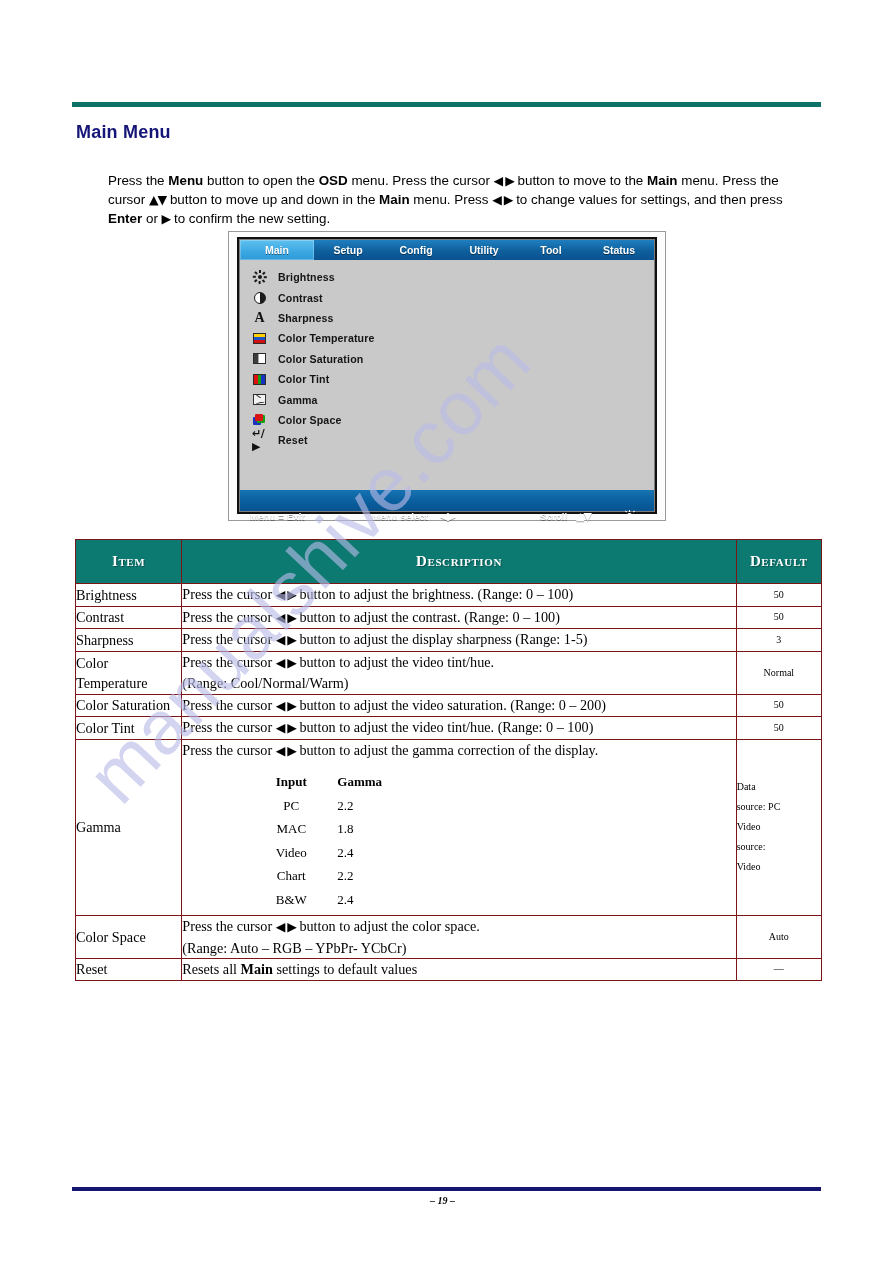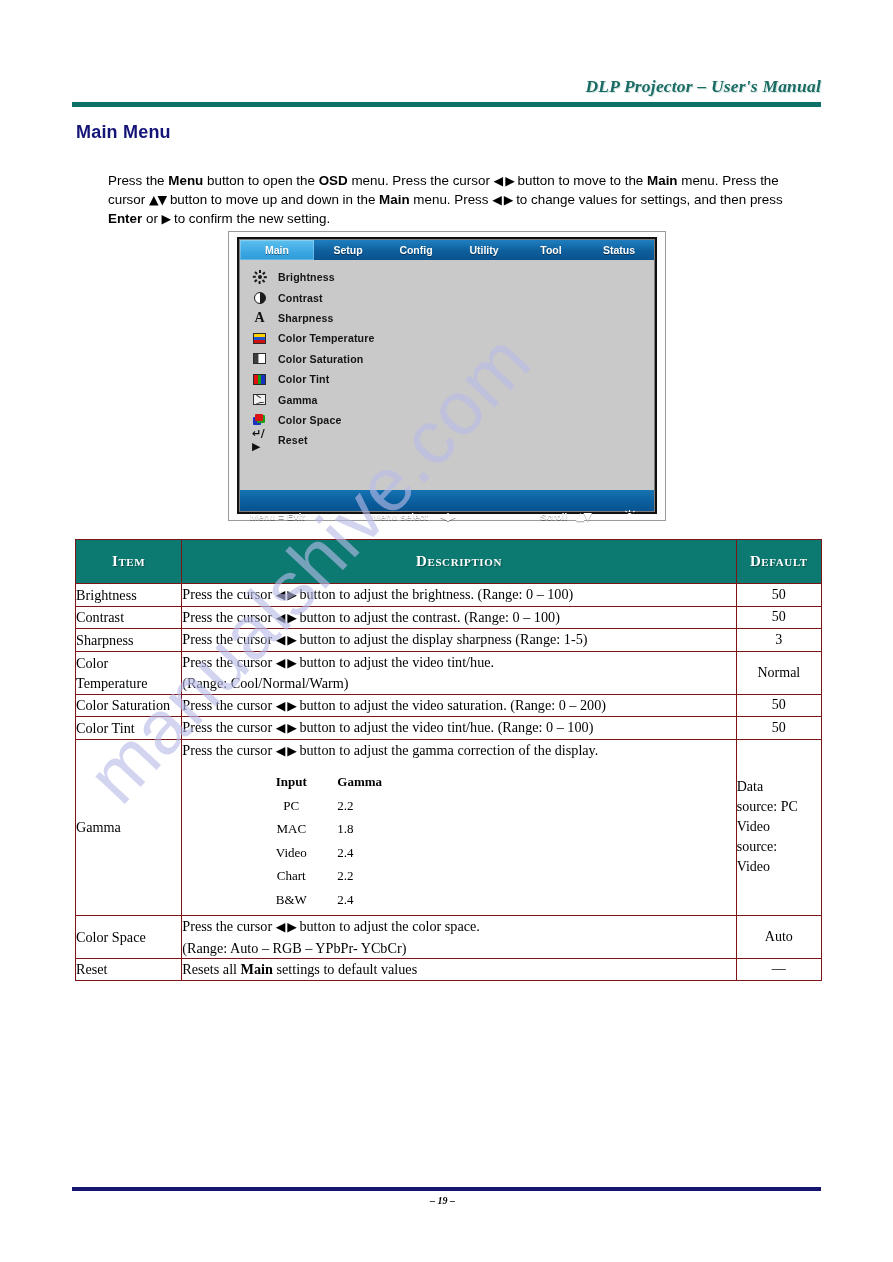--- a/index.html
+++ b/index.html
@@ -148,21 +148,21 @@
     padding:0;vertical-align:middle;background:#ffffff;
   }
   #spec-table thead th{
     background:#0d7a72;color:#ffffff;
     font-variant:small-caps;font-weight:bold;font-size:15px;
     letter-spacing:.6px;height:43px;text-align:center;
     text-shadow:1px 1px 1px rgba(0,0,0,.35);
   }
   td.c-item{width:119px;padding:7px 0 7px 11px;font-size:14.2px;line-height:20px;color:#000;}
   td.c-desc{width:606px;padding:8px 0 8px 14px;font-size:14.2px;line-height:20.5px;color:#000;}
-  td.c-def{width:95px;text-align:center;font-size:14px;line-height:20px;color:#000;padding:6px 6px;}
+  td.c-def{width:95px;text-align:center;font-size:10px;line-height:20px;color:#000;padding:6px 6px;}
   td.c-def.left{text-align:left;padding-left:12px;}
   .desc-line{white-space:nowrap;}
   b.bold{font-weight:bold;}
 
   
   .gamma-tbl{margin:9px 0 4px 63px;border-collapse:collapse;}
   .gamma-tbl td{border:none !important;font-size:13px;line-height:23.5px;padding:0;color:#000;}
   .gamma-tbl td.h{font-weight:bold;padding-bottom:3px;}
   .gamma-tbl td.k{width:92px;text-align:center;}
   .gamma-tbl td.v{width:90px;text-align:left;padding-left:14px;}
@@ -178,21 +178,20 @@
   }
 </style>
 </head>
 <body>
 
 <div id="watermark">
   <span>manualshive.com</span>
 </div>
 
 <div id="header">
-  <div id="header-title">DLP Projector – User's Manual</div>
   <div id="header-rule"></div>
 </div>
 
 <div id="page-title">Main Menu</div>
 
 <p id="intro"><span>Press the </span><b>Menu</b><span> button to open the </span><b>OSD</b><span> menu. Press the cursor </span><span class="glyph">◀ ▶</span><span> button to move to the </span><b>Main</b><span> menu. Press the cursor </span><span class="glyph">▲▼</span><span> button to move up and down in the </span><b>Main</b><span> menu. Press </span><span class="glyph">◀ ▶</span><span> to change values for settings, and then press </span><b>Enter</b><span> or </span><span class="glyph">▶</span><span> to confirm the new setting.</span></p>
 
 <div id="osd-frame">
   <div id="osd-inner">
     <div id="osd">

